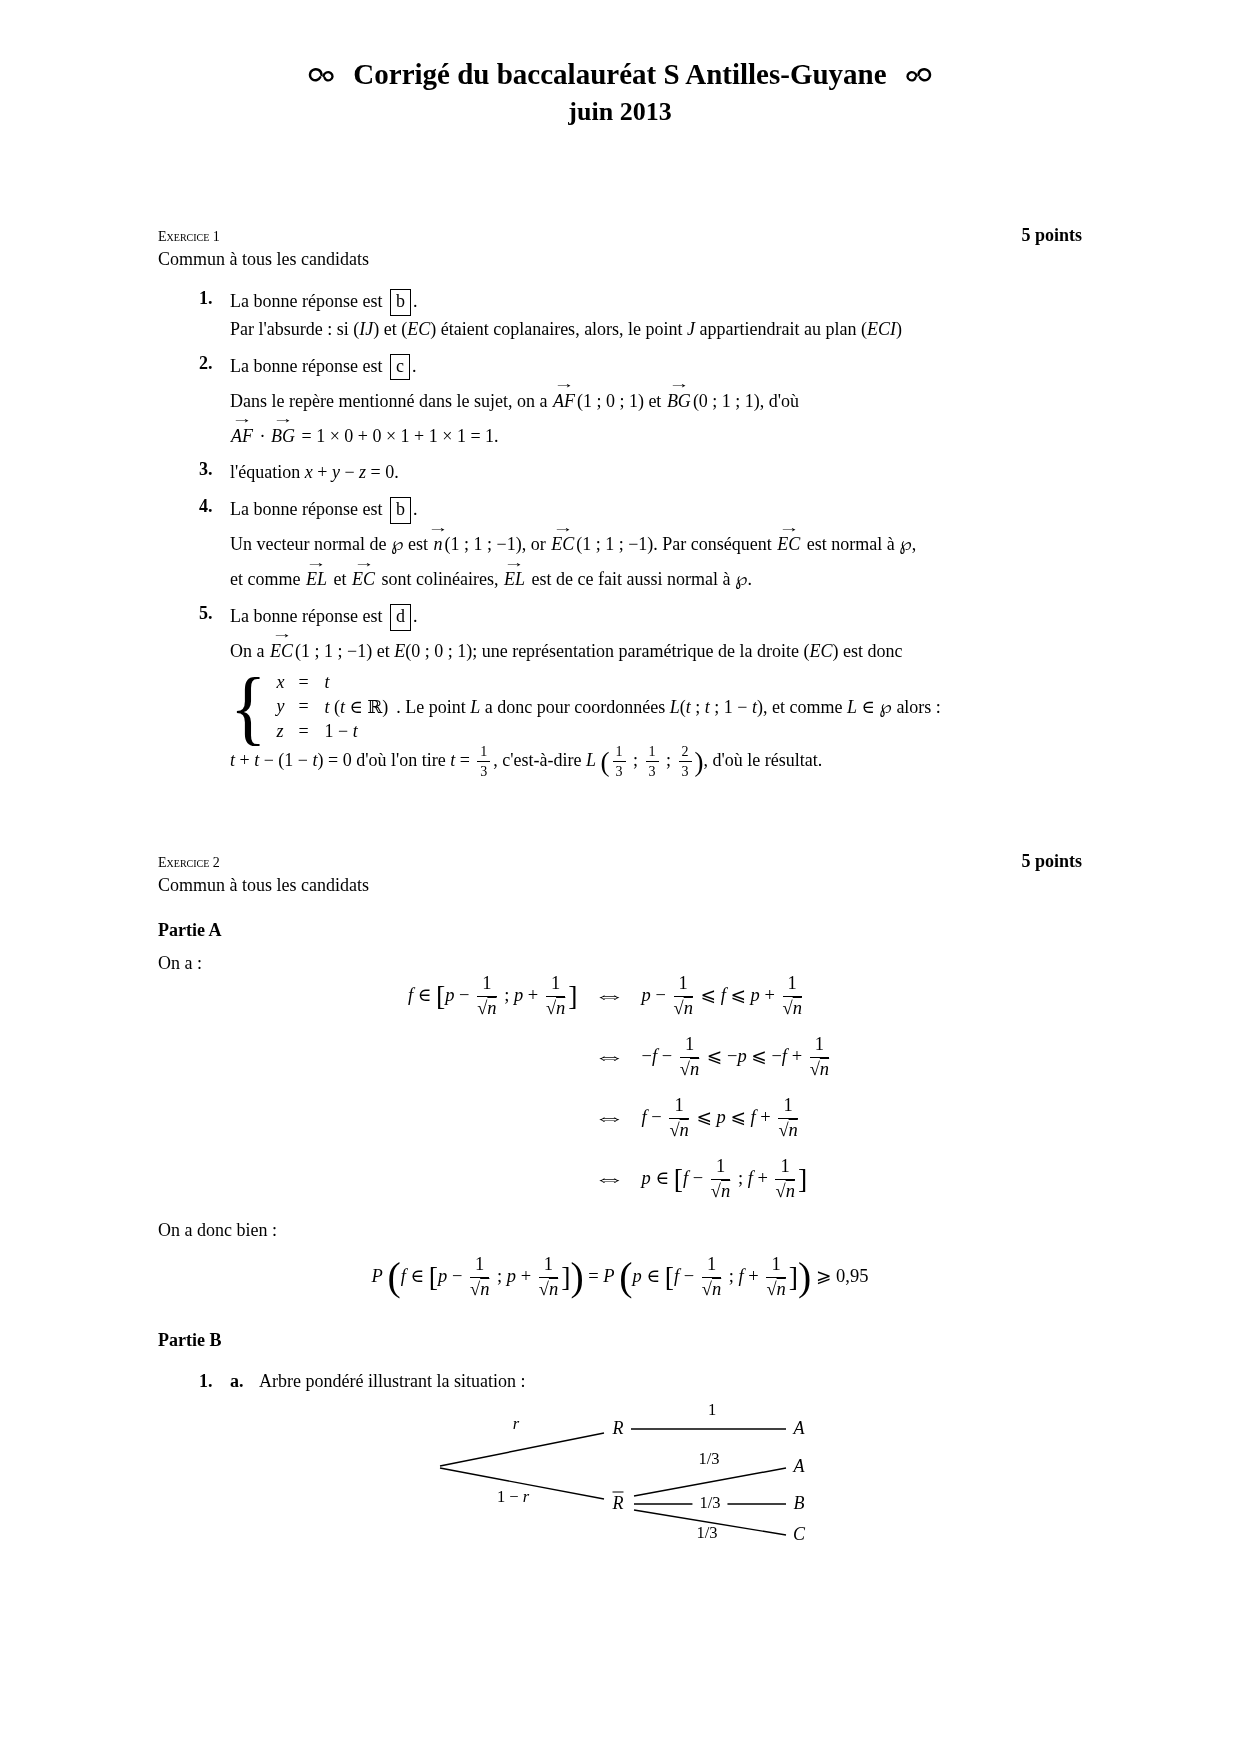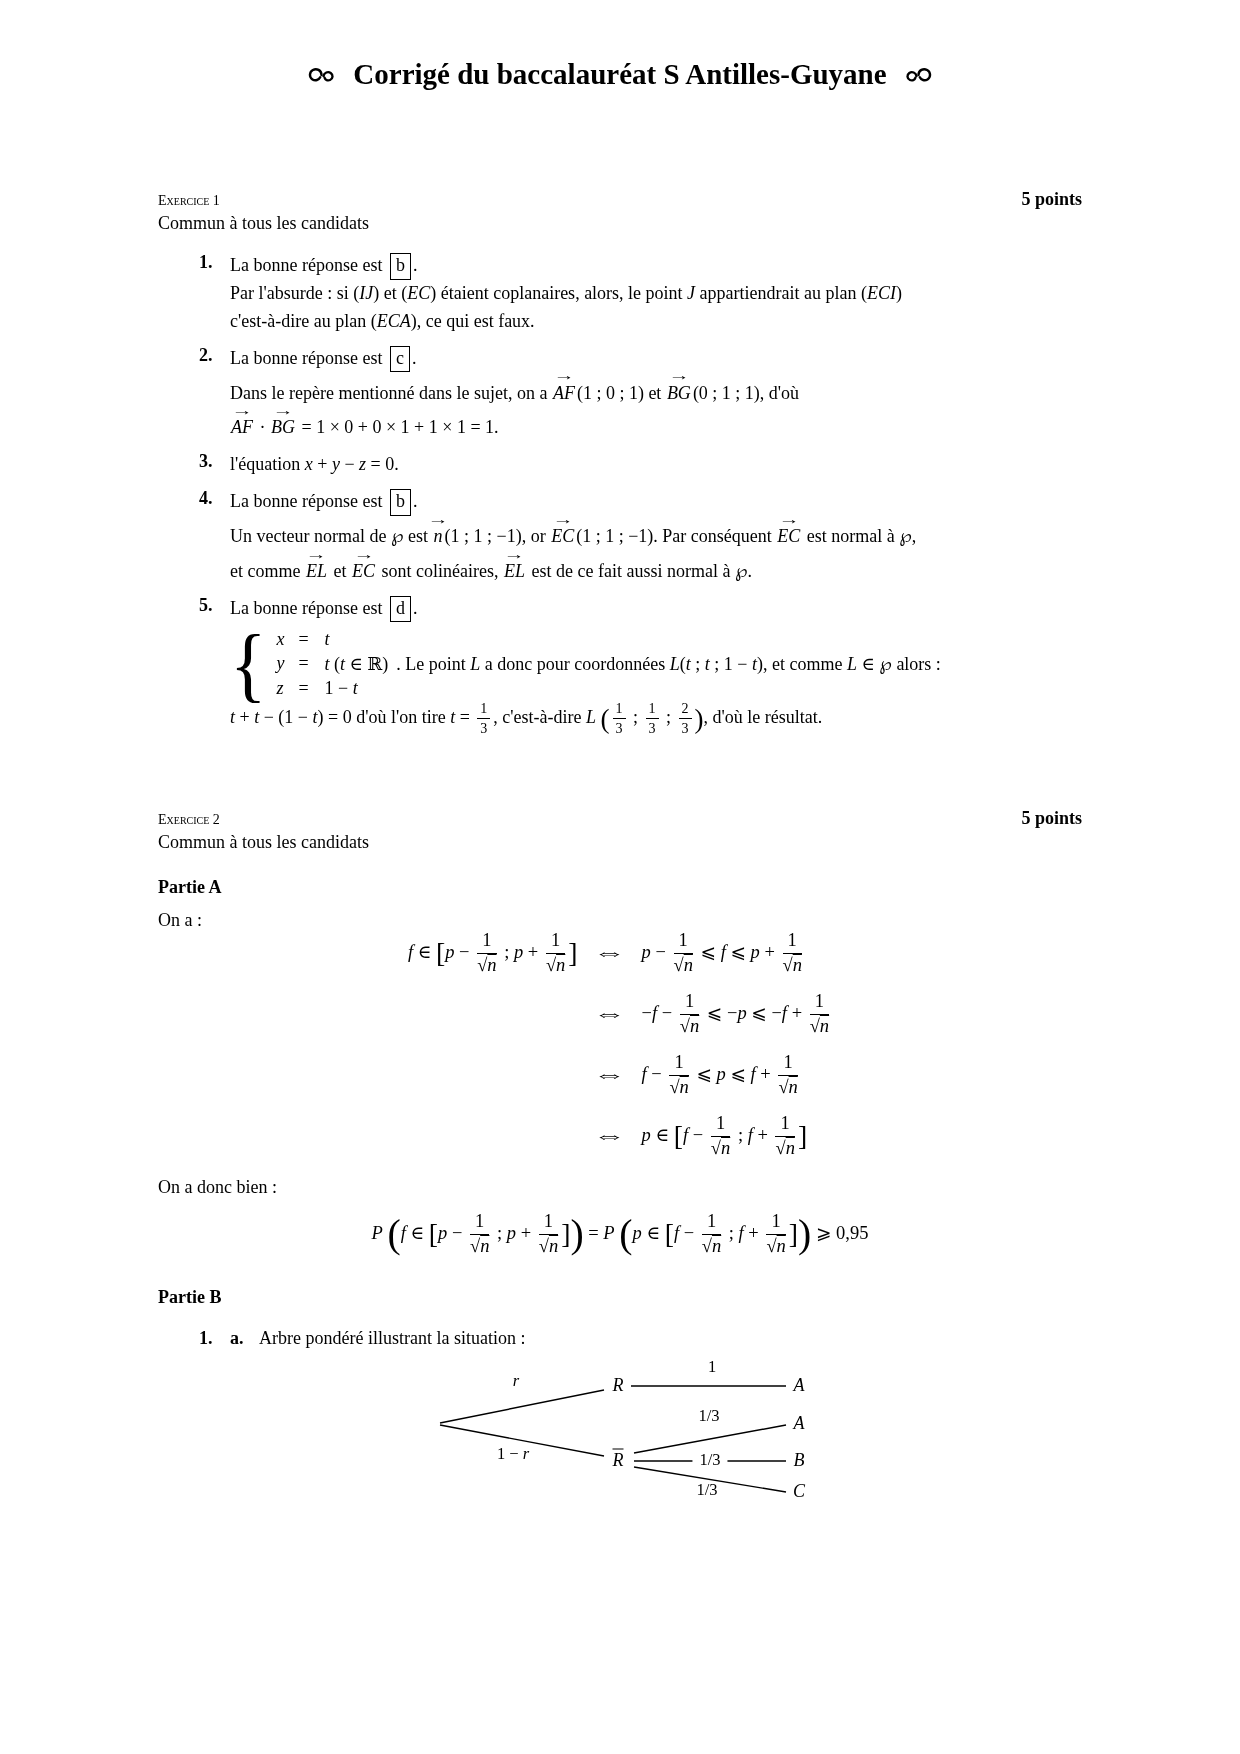--- a/index.html
+++ b/index.html
@@ -95,34 +95,34 @@
         </svg>
     </span>
     <span>Corrigé du baccalauréat S Antilles-Guyane</span>
     <span class="orn" style="transform:scaleX(-1);">
       <svg width="32" height="17" viewBox="0 0 32 17">
           <path d="M14.5,8 C14.5,3.2 9.6,0.9 5.9,3 C2.2,5.1 1.9,10.2 5.5,12.4 C8.3,14.1 11.9,13 13.2,10.3" fill="none" stroke="#000" stroke-width="2.4" stroke-linecap="round"></path>
           <path d="M16.5,9 C17.1,5.6 21,4.1 23.7,6 C26.4,7.9 26,11.8 23.1,13 C20.8,14 18.2,12.9 17.6,10.7" fill="none" stroke="#000" stroke-width="2.4" stroke-linecap="round"></path>
         </svg>
     </span>
   </div>
+  <div class="doc-subtitle">juin 2013</div>
 
   <div class="ex-header first">
     <span class="ex-label">Exercice 1</span>
     <span class="ex-points">5 points</span>
   </div>
   <div class="ex-sub">Commun à tous les candidats</div>
 
   <div class="items">
 
     <div class="item">
       <span class="item-num">1.</span>
       <div class="line">La bonne réponse est <span class="ansbox">b</span>.</div>
       <div class="line">Par l'absurde : si (<span class="mi">IJ</span>) et (<span class="mi">EC</span>) étaient coplanaires, alors, le point <span class="mi">J</span> appartiendrait au plan (<span class="mi">ECI</span>)</div>
-      <div class="line">c'est-à-dire au plan (<span class="mi">ECA</span>), ce qui est faux.</div>
     </div>
 
     <div class="item">
       <span class="item-num">2.</span>
       <div class="line">La bonne réponse est <span class="ansbox">c</span>.</div>
       <div class="line vline">Dans le repère mentionné dans le sujet, on a <span class="vec">AF</span>(1 ; 0 ; 1) et <span class="vec">BG</span>(0 ; 1 ; 1), d'où</div>
       <div class="line vline"><span class="vec">AF</span> · <span class="vec">BG</span> = 1 × 0 + 0 × 1 + 1 × 1 = 1.</div>
     </div>
 
     <div class="item">
@@ -133,20 +133,21 @@
     <div class="item">
       <span class="item-num">4.</span>
       <div class="line">La bonne réponse est <span class="ansbox">b</span>.</div>
       <div class="line vline">Un vecteur normal de <span class="scr">℘</span> est <span class="vec">n</span>(1 ; 1 ; −1), or <span class="vec">EC</span>(1 ; 1 ; −1). Par conséquent <span class="vec">EC</span> est normal à <span class="scr">℘</span>,</div>
       <div class="line vline">et comme <span class="vec">EL</span> et <span class="vec">EC</span> sont colinéaires, <span class="vec">EL</span> est de ce fait aussi normal à <span class="scr">℘</span>.</div>
     </div>
 
     <div class="item">
       <span class="item-num">5.</span>
       <div class="line">La bonne réponse est <span class="ansbox">d</span>.</div>
+      <div class="line vline">On a <span class="vec">EC</span>(1 ; 1 ; −1) et <span class="mi">E</span>(0 ; 0 ; 1); une représentation paramétrique de la droite (<span class="mi">EC</span>) est donc</div>
 
       <div class="system">
         <span class="sys-brace">{</span>
         <div class="sys-rows">
           <div class="sys-row">
             <span><span class="mi">x</span></span>
             <span>=</span>
             <span><span class="mi">t</span></span>
           </div>
           <div class="sys-row">

